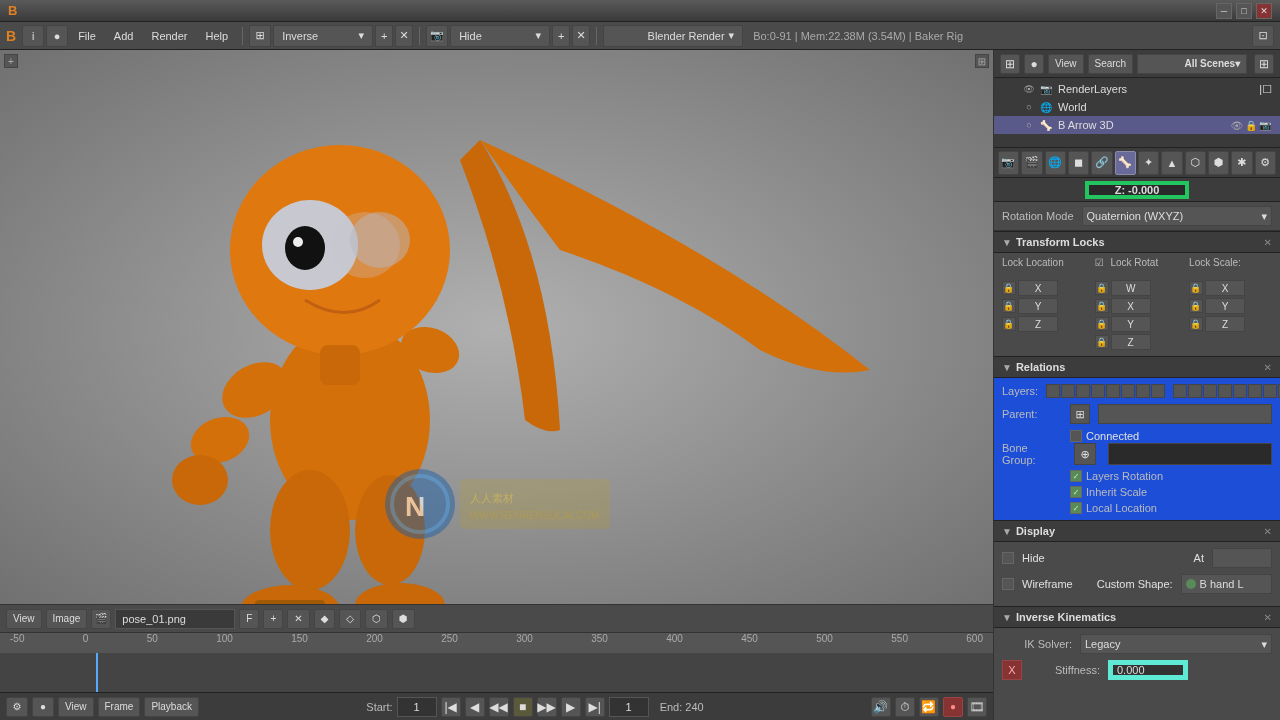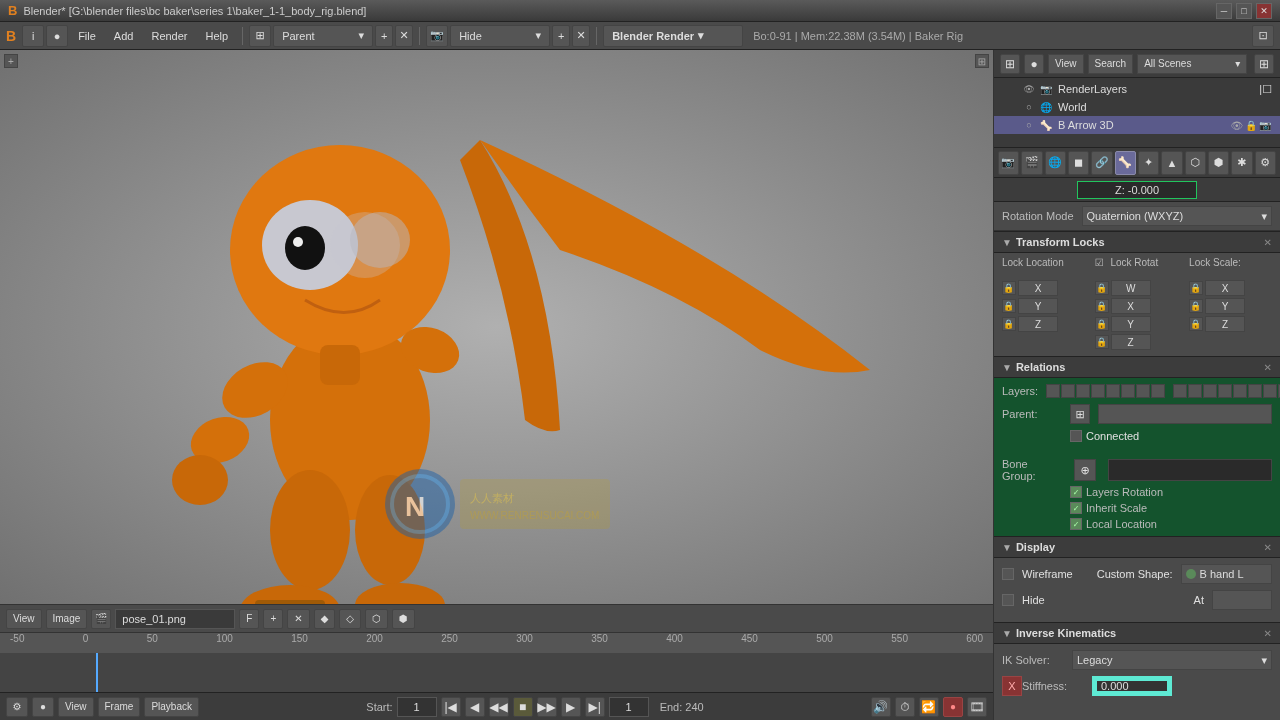--- a/index.html
+++ b/index.html
@@ -30,21 +30,21 @@
       border-bottom: 1px solid #222;
     }
     .menu-item { padding: 2px 8px; color: #ddd; cursor: pointer; font-size: 11px; border-radius: 2px; }
     .menu-divider { width: 1px; height: 18px; background: #666; margin: 0 4px; }
     .menu-btn { 
       height: 22px; padding: 0 8px; background: #555; border: 1px solid #444; 
       color: #ddd; font-size: 11px; display: flex; align-items: center; gap: 4px; cursor: pointer;
       border-radius: 2px;
     }
     .menu-btn-wide { width: 100px; justify-content: space-between; }
-    .menu-btn-render { width: 140px; justify-content: flex-start; font-weight: bold; }
+    .menu-btn-render { width: 140px; justify-content: flex-end; }
     .info-text { color: #aaa; font-size: 11px; padding: 0 8px; }
 
     
     #main-layout {
       display: flex;
       height: calc(720px - 22px - 28px);
     }
 
     
     #viewport-container {
@@ -178,21 +178,21 @@
       display: flex;
       align-items: center;
       padding: 0 6px;
       gap: 4px;
       border-bottom: 1px solid #222;
     }
     .sh-btn { 
       height: 20px; padding: 0 6px; background: #555; border: 1px solid #444; 
       color: #ddd; font-size: 10px; display: flex; align-items: center; cursor: pointer;
     }
-    .sh-btn-wide { width: 110px; justify-content: space-between; }
+    .sh-btn-wide { width: 110px; justify-content: flex-end; font-weight: bold; }
 
     
     #scene-tree {
       height: 70px;
       background: #3a3a3a;
       border-bottom: 1px solid #222;
       overflow: hidden;
       padding: 2px 0;
     }
     .tree-item {
@@ -238,23 +238,23 @@
     
     #z-bar {
       height: 24px;
       background: #3c3c3c;
       display: flex;
       align-items: center;
       justify-content: center;
       border-bottom: 1px solid #222;
     }
     .z-field {
-      background: #2a2a2a; border: 1px solid #22c55e; color: #ddd;
+      background: #2a2a2a; border: 4px solid #22c55e; color: #ddd;
       padding: 1px 20px; font-size: 11px; text-align: center; height: 18px;
-      width: 120px; display: flex; align-items: center; justify-content: center;
+      width: 104px; display: flex; align-items: center; justify-content: center; font-weight: bold;
     }
 
     
     #rotation-mode-row {
       display: flex;
       align-items: center;
       padding: 4px 8px;
       gap: 8px;
       background: #4a4a4a;
       border-bottom: 1px solid #333;
@@ -298,41 +298,41 @@
       cursor: pointer;
     }
     .lock-btn {
       width: 40px; height: 16px; background: #555; border: 1px solid #444;
       display: flex; align-items: center; justify-content: center; font-size: 10px; color: #ddd;
       cursor: pointer;
     }
     .cb-box { width: 12px; height: 12px; background: #555; border: 1px solid #666; cursor: pointer; }
 
     
-    .rel-body { padding: 6px 8px; background: #14532d; }
+    .rel-body { padding: 6px 8px; background: #1d4ed8; }
     .rel-row { display: flex; align-items: center; gap: 8px; margin-bottom: 6px; }
     .rel-label { font-size: 11px; color: #bbb; width: 60px; }
     .layers-grid {
       display: grid;
       grid-template-columns: repeat(8, 14px);
       gap: 1px;
     }
     .layer-cell {
       width: 14px; height: 14px; background: #555; border: 1px solid #444; cursor: pointer;
     }
     .parent-field {
       flex: 1; height: 20px; background: #555; border: 1px solid #444;
       display: flex; align-items: center; padding: 0 4px; font-size: 11px; color: #ddd;
     }
     .parent-icon { 
       width: 20px; height: 20px; background: #555; border: 1px solid #444;
       display: flex; align-items: center; justify-content: center; font-size: 11px; color: #ddd;
       cursor: pointer;
     }
-    .connected-row { display: flex; align-items: flex-start; gap: 4px; margin-bottom: 16px; padding-left: 68px; }
+    .connected-row { display: flex; align-items: flex-start; gap: 4px; margin-bottom: 0; padding-left: 68px; }
     .bone-group-row { display: flex; align-items: center; gap: 12px; margin-bottom: 4px; }
     .bone-group-field {
       flex: 1; height: 22px; background: #2a2a2a; border: 1px solid #444;
       display: flex; align-items: center; padding: 0 4px; font-size: 11px; color: #666;
     }
     .bone-group-icon {
       width: 22px; height: 22px; background: #555; border: 1px solid #444;
       display: flex; align-items: center; justify-content: center; font-size: 11px;
       cursor: pointer;
     }
@@ -348,21 +348,21 @@
       display: flex; align-items: center; padding: 0 4px; gap: 4px; font-size: 11px; color: #ddd;
     }
     .cs-dot { width: 10px; height: 10px; background: #5a8a5a; border-radius: 50%; }
     .at-field {
       width: 60px; height: 20px; background: #555; border: 1px solid #444;
       display: flex; align-items: center; padding: 0 4px; font-size: 11px; color: #ddd;
     }
 
     
     .ik-body { padding: 6px 8px; background: #4a4a4a; }
-    .ik-row { display: flex; align-items: center; gap: 0; margin-bottom: 6px; }
+    .ik-row { display: flex; align-items: center; gap: 8px; margin-bottom: 6px; text-align: right; }
     .ik-label { font-size: 11px; color: #bbb; width: 70px; }
     .ik-select {
       flex: 1; height: 20px; background: #555; border: 1px solid #444;
       display: flex; align-items: center; padding: 0 4px; justify-content: space-between;
       font-size: 11px; color: #ddd; cursor: pointer;
     }
     .ik-x-btn {
       width: 20px; height: 20px; background: #833; border: 1px solid #944;
       display: flex; align-items: center; justify-content: center; font-size: 11px; color: #faa;
       cursor: pointer;
@@ -387,41 +387,40 @@
       pointer-events: none;
       opacity: 0.6;
     }
   </style>
 </head>
 <body>
 
 <div id="titlebar">
   <div id="titlebar-left">
     <span style="color:#e08020;font-weight:bold;font-size:13px;">B</span>
-    <span style="font-size:11px;color:#ccc;">Blender*  [G:\blender files\bc baker\series 1\baker_1-1_body_rig.blend]</span>
   </div>
   <div id="titlebar-controls">
     <div class="tb-btn">─</div>
     <div class="tb-btn">□</div>
     <div class="tb-btn" style="background:#833;">✕</div>
   </div>
 </div>
 
 <div id="menubar">
   <span style="color:#e08020;font-weight:bold;font-size:14px;margin-right:4px;">B</span>
   <div class="menu-btn" style="width:22px;padding:0;justify-content:center;">ℹ</div>
   <div class="menu-btn" style="width:22px;padding:0;justify-content:center;">●</div>
   <div class="menu-item">File</div>
   <div class="menu-item">Add</div>
   <div class="menu-item">Render</div>
   <div class="menu-item">Help</div>
   <div class="menu-divider"></div>
   <div class="menu-btn" style="width:22px;padding:0;justify-content:center;">⊞</div>
   <div class="menu-btn menu-btn-wide">
-    <span>Parent</span>
+    <span>Inverse</span>
     <span>▾</span>
   </div>
   <div class="menu-btn" style="width:18px;padding:0;justify-content:center;">+</div>
   <div class="menu-btn" style="width:18px;padding:0;justify-content:center;">✕</div>
   <div class="menu-divider"></div>
   <div class="menu-btn" style="width:22px;padding:0;justify-content:center;">📷</div>
   <div class="menu-btn menu-btn-wide">
     <span>Hide</span>
     <span>▾</span>
   </div>
@@ -768,32 +767,32 @@
       </div>
 
       <div class="section-header">
         <span class="section-arrow">▼</span>
         <span class="section-title">Display</span>
         <span class="section-close">✕</span>
       </div>
       <div class="disp-body">
         <div class="disp-row">
           <div class="cb-box"></div>
+          <span>Hide</span>
+          <span style="margin-left:auto;">At</span>
+          <div class="at-field"></div>
+        </div>
+        <div class="disp-row">
+          <div class="cb-box"></div>
           <span>Wireframe</span>
           <span style="margin-left:16px;">Custom Shape:</span>
           <div class="custom-shape-field">
             <div class="cs-dot"></div>
             <span>B hand L</span>
           </div>
-        </div>
-        <div class="disp-row">
-          <div class="cb-box"></div>
-          <span>Hide</span>
-          <span style="margin-left:auto;">At</span>
-          <div class="at-field"></div>
         </div>
       </div>
 
       <div class="section-header">
         <span class="section-arrow">▼</span>
         <span class="section-title">Inverse Kinematics</span>
         <span class="section-close">✕</span>
       </div>
       <div class="ik-body">
         <div class="ik-row">

